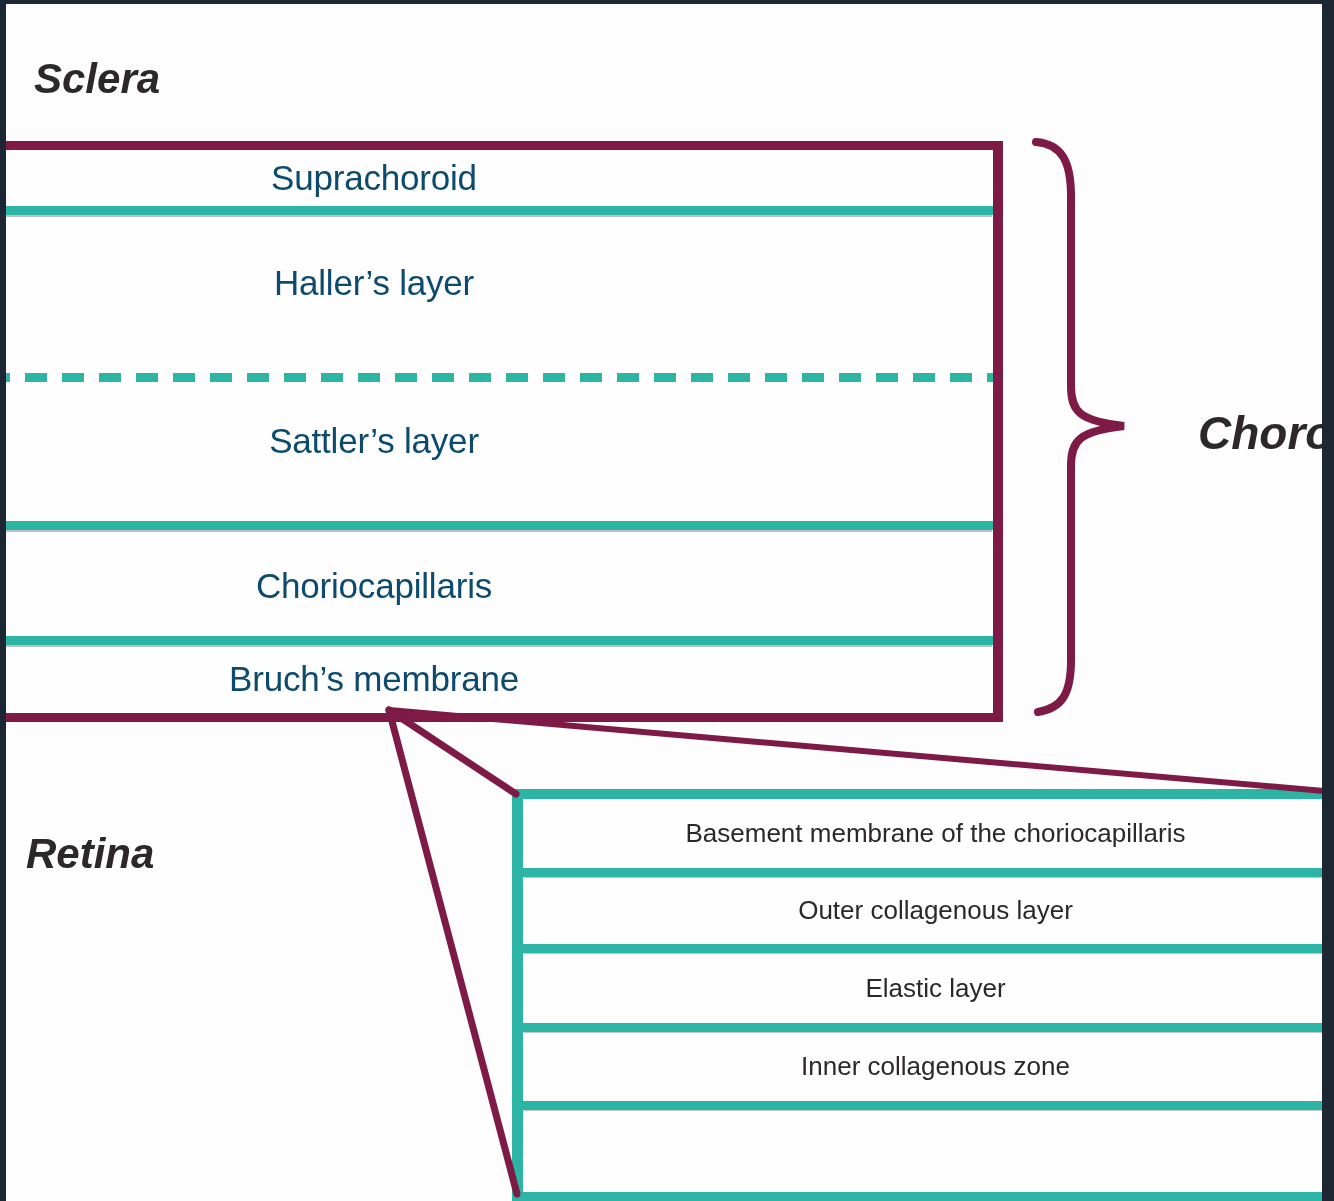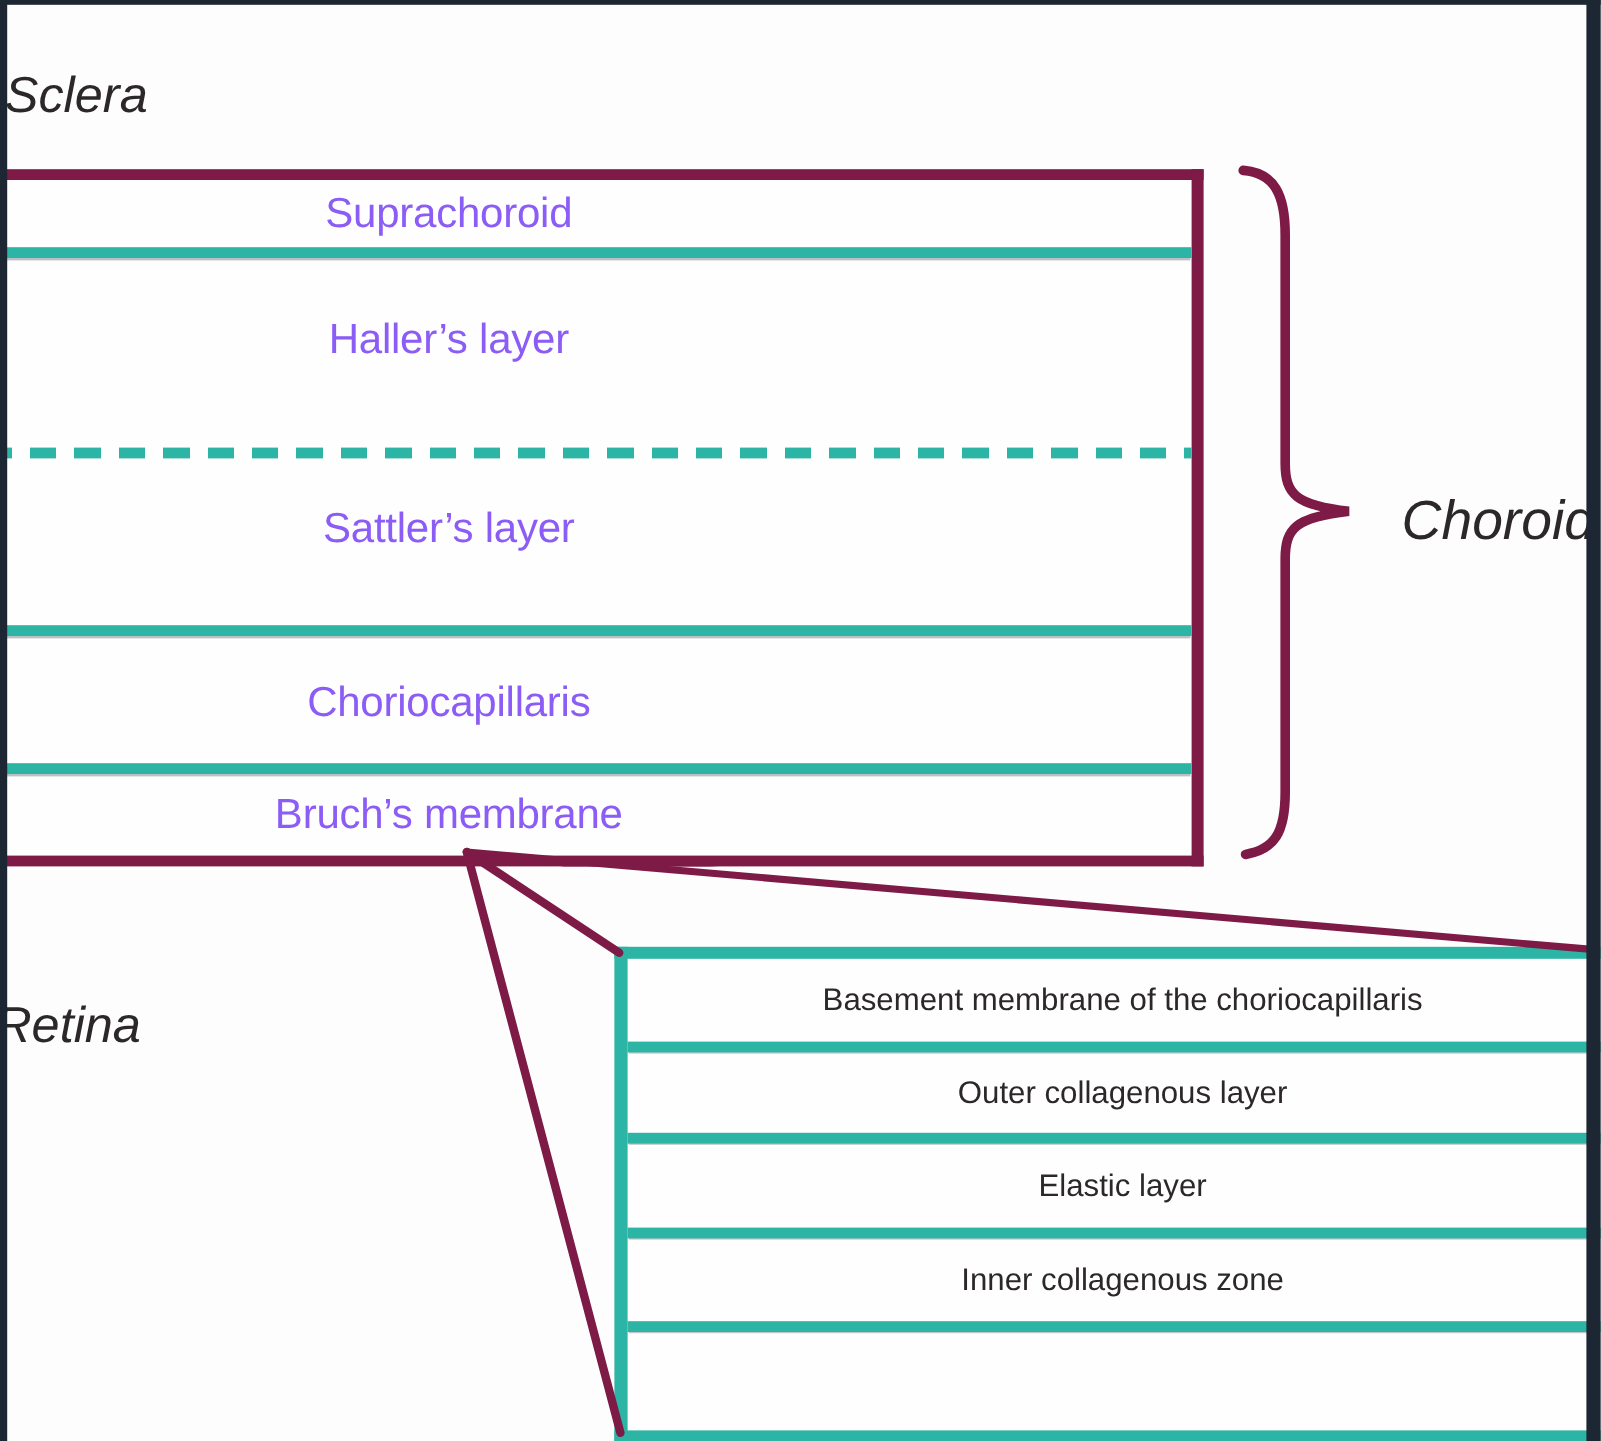--- a/index.html
+++ b/index.html
@@ -14,41 +14,41 @@
   }
   
   .frame{position:absolute;background:#1d2633;z-index:50;}
   .frame.top{left:0;top:0;width:1334px;height:4px;}
   .frame.left{left:0;top:0;width:6px;height:1201px;}
   .frame.right{left:1322px;top:0;width:12px;height:1201px;}
 
   
   .region-label{
     position:absolute;color:#2c2829;font-style:italic;
-    font-size:42px;font-weight:400;line-height:1;white-space:nowrap;z-index:10;
+    font-size:42px;font-weight:700;line-height:1;white-space:nowrap;z-index:10;margin-left:30px;
   }
   .label-sclera{left:4px;top:58px;}
   .label-retina{left:-4px;top:833px;}
   .label-choroid{left:1168px;top:410px;font-size:46px;}
 
   
   .main-box{
     position:absolute;left:-12px;top:141px;width:1015px;height:581px;
     border-top:9px solid #7e1a46;
     border-right:10px solid #7e1a46;
     border-bottom:9px solid #7e1a46;
     box-sizing:border-box;background:#fefefe;
     display:flex;flex-direction:column;z-index:5;
   }
   .main-box .row{
     display:flex;align-items:center;justify-content:center;
     width:772px;flex:0 0 auto;box-sizing:border-box;
   }
   .main-box .row .layer-label{
-    font-size:35px;color:#8b5cf6;white-space:nowrap;letter-spacing:-0.2px;
+    font-size:35px;color:#0c4a6e;white-space:nowrap;letter-spacing:-0.2px;
   }
   .r-supra{height:56px;}
   .r-haller{height:158px;padding-bottom:22px;}
   .r-sattler{height:139px;padding-bottom:22px;}
   .r-chorio{height:106px;padding-top:6px;}
   .r-bruch{height:68px;}
   .tealline{
     flex:0 0 auto;height:9px;width:100%;
     background:#2cb4a4;
     box-shadow:0 3px 0 -1px rgba(120,130,140,0.5);

